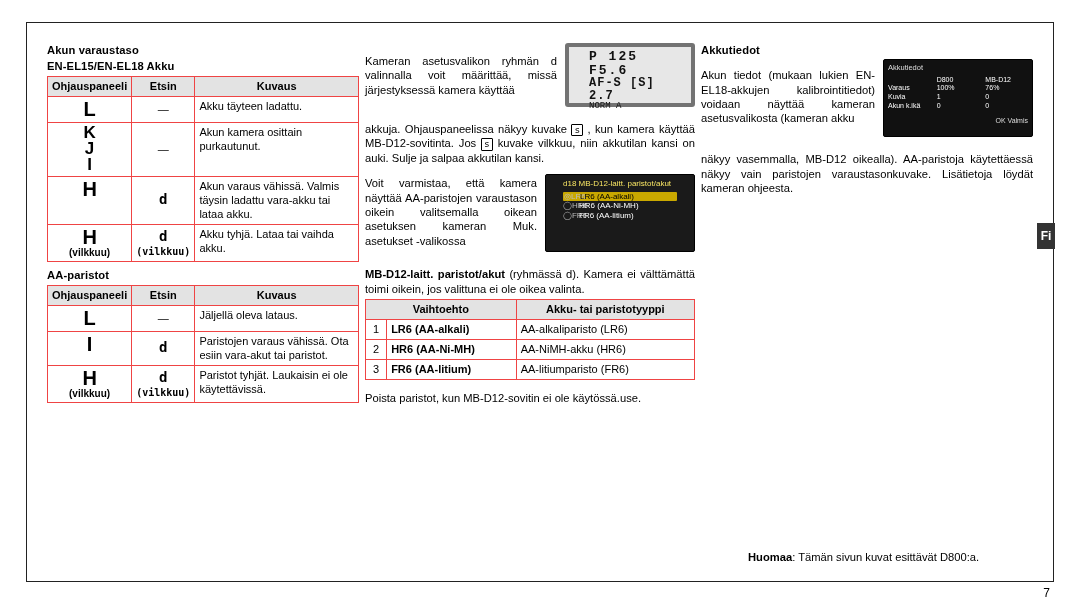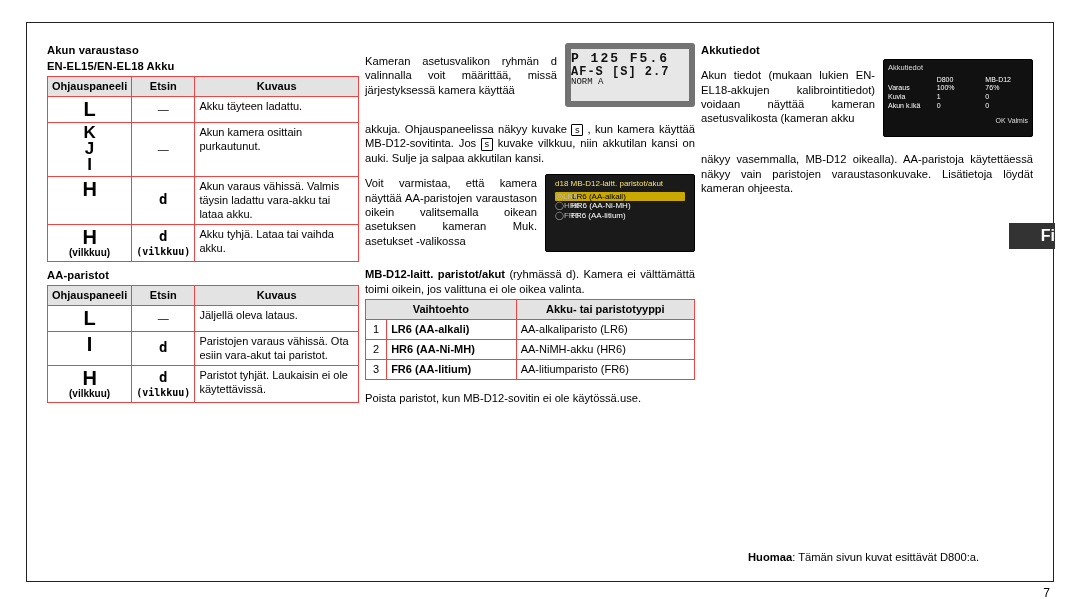--- a/index.html
+++ b/index.html
@@ -1,36 +1,36 @@
 <!DOCTYPE html>
 <html><head>
 <meta charset="utf-8">
 <style>
   html,body{margin:0;padding:0;background:#fff;color:#000;font-family:"Helvetica Neue",Arial,sans-serif;font-size:11.2px;line-height:1.28;}
   .page{width:1080px;height:599px;box-sizing:border-box;padding:22px 26px 18px 26px;position:relative;}
   .border-frame{border:1px solid #222;width:100%;height:560px;box-sizing:border-box;padding:20px 20px 12px 20px;position:relative;}
-  .tab{position:absolute;right:-2px;top:200px;width:46px;height:26px;background:#333;color:#fff;font-weight:bold;text-align:right;line-height:26px;font-size:16px;}
+  .tab{position:absolute;right:-2px;top:200px;width:18px;height:26px;background:#333;color:#fff;font-weight:bold;text-align:center;line-height:26px;font-size:12px;}
   .cols{display:flex;column-gap:6px;height:100%;}
   .col{flex:1 1 0;min-width:0;}
   .col1{flex:0 0 312px;}
   .col2{flex:0 0 330px;}
   .col3{flex:1;}
   .sec-head{font-weight:bold;letter-spacing:.01em;margin:0 0 2px 0;}
   table{border-collapse:collapse;width:100%;margin:2px 0 6px 0;}
   th,td{border:1px solid #ef4444;padding:2px 4px 3px 4px;vertical-align:top;font-size:11px;}
   th{background:#e3e3e3;font-weight:bold;text-align:center;}
   td.center{text-align:center;vertical-align:middle;}
   td.bigglyph{font-family:"Arial Black","Helvetica Neue",sans-serif;font-weight:900;font-size:20px;text-align:center;line-height:1;}
   td .sub{display:block;font-size:10px;line-height:1;margin-top:1px;}
   .just{text-align:justify;}
   .bold{font-weight:bold;}
-  .lcd{float:right;width:130px;height:64px;margin:0 0 4px 8px;background:#e7e7e7;border:6px solid #737373;border-radius:3px;font-family:"Courier New",monospace;font-size:9px;line-height:1.05;padding:3px 0;color:#111;position:relative;box-sizing:border-box;}
+  .lcd{float:right;width:130px;height:64px;margin:0 0 4px 8px;background:#e7e7e7;border:4px solid #737373;border-radius:3px;font-family:"Courier New",monospace;font-size:9px;line-height:1.05;padding:3px 20px;color:#111;position:relative;box-sizing:border-box;}
   .lcd .row1{font-size:13px;font-weight:bold;letter-spacing:2px;}
   .lcd .row2{font-size:12px;font-weight:bold;letter-spacing:1px;}
-  .menu{float:right;width:150px;height:78px;margin:0 0 4px 8px;background:#1a1a1a;color:#fff;border:1px solid #000;border-radius:2px;font-size:8px;line-height:1.2;padding:4px 9px;box-sizing:border-box;font-family:Arial,sans-serif;}
+  .menu{float:right;width:150px;height:78px;margin:0 0 4px 8px;background:#1a1a1a;color:#fff;border:1px solid #000;border-radius:2px;font-size:8px;line-height:1.2;padding:4px 17px;box-sizing:border-box;font-family:Arial,sans-serif;}
   .menu .t{color:#f7e463;font-size:8px;margin-bottom:3px;}
   .menu .line{display:flex;}
   .menu .line .a{width:16px;color:#bbb;}
   .menu .line .b{flex:1;}
   .menu .sel{background:#c9a800;color:#000;padding:0 1px;border-radius:1px;}
   .info{float:right;width:150px;height:78px;margin:0 0 4px 8px;background:#111;color:#fff;font-size:7.5px;line-height:1.25;padding:3px 4px;box-sizing:border-box;border:1px solid #000;border-radius:2px;}
   .info .hdr{color:#ddd;margin-bottom:3px;text-align:left;}
   .info .tbl{display:flex;font-size:7px;column-gap:6px;}
   .info .tbl div{flex:1;}
   .info .valmis{text-align:right;margin-top:6px;font-size:7px;color:#ddd;}

